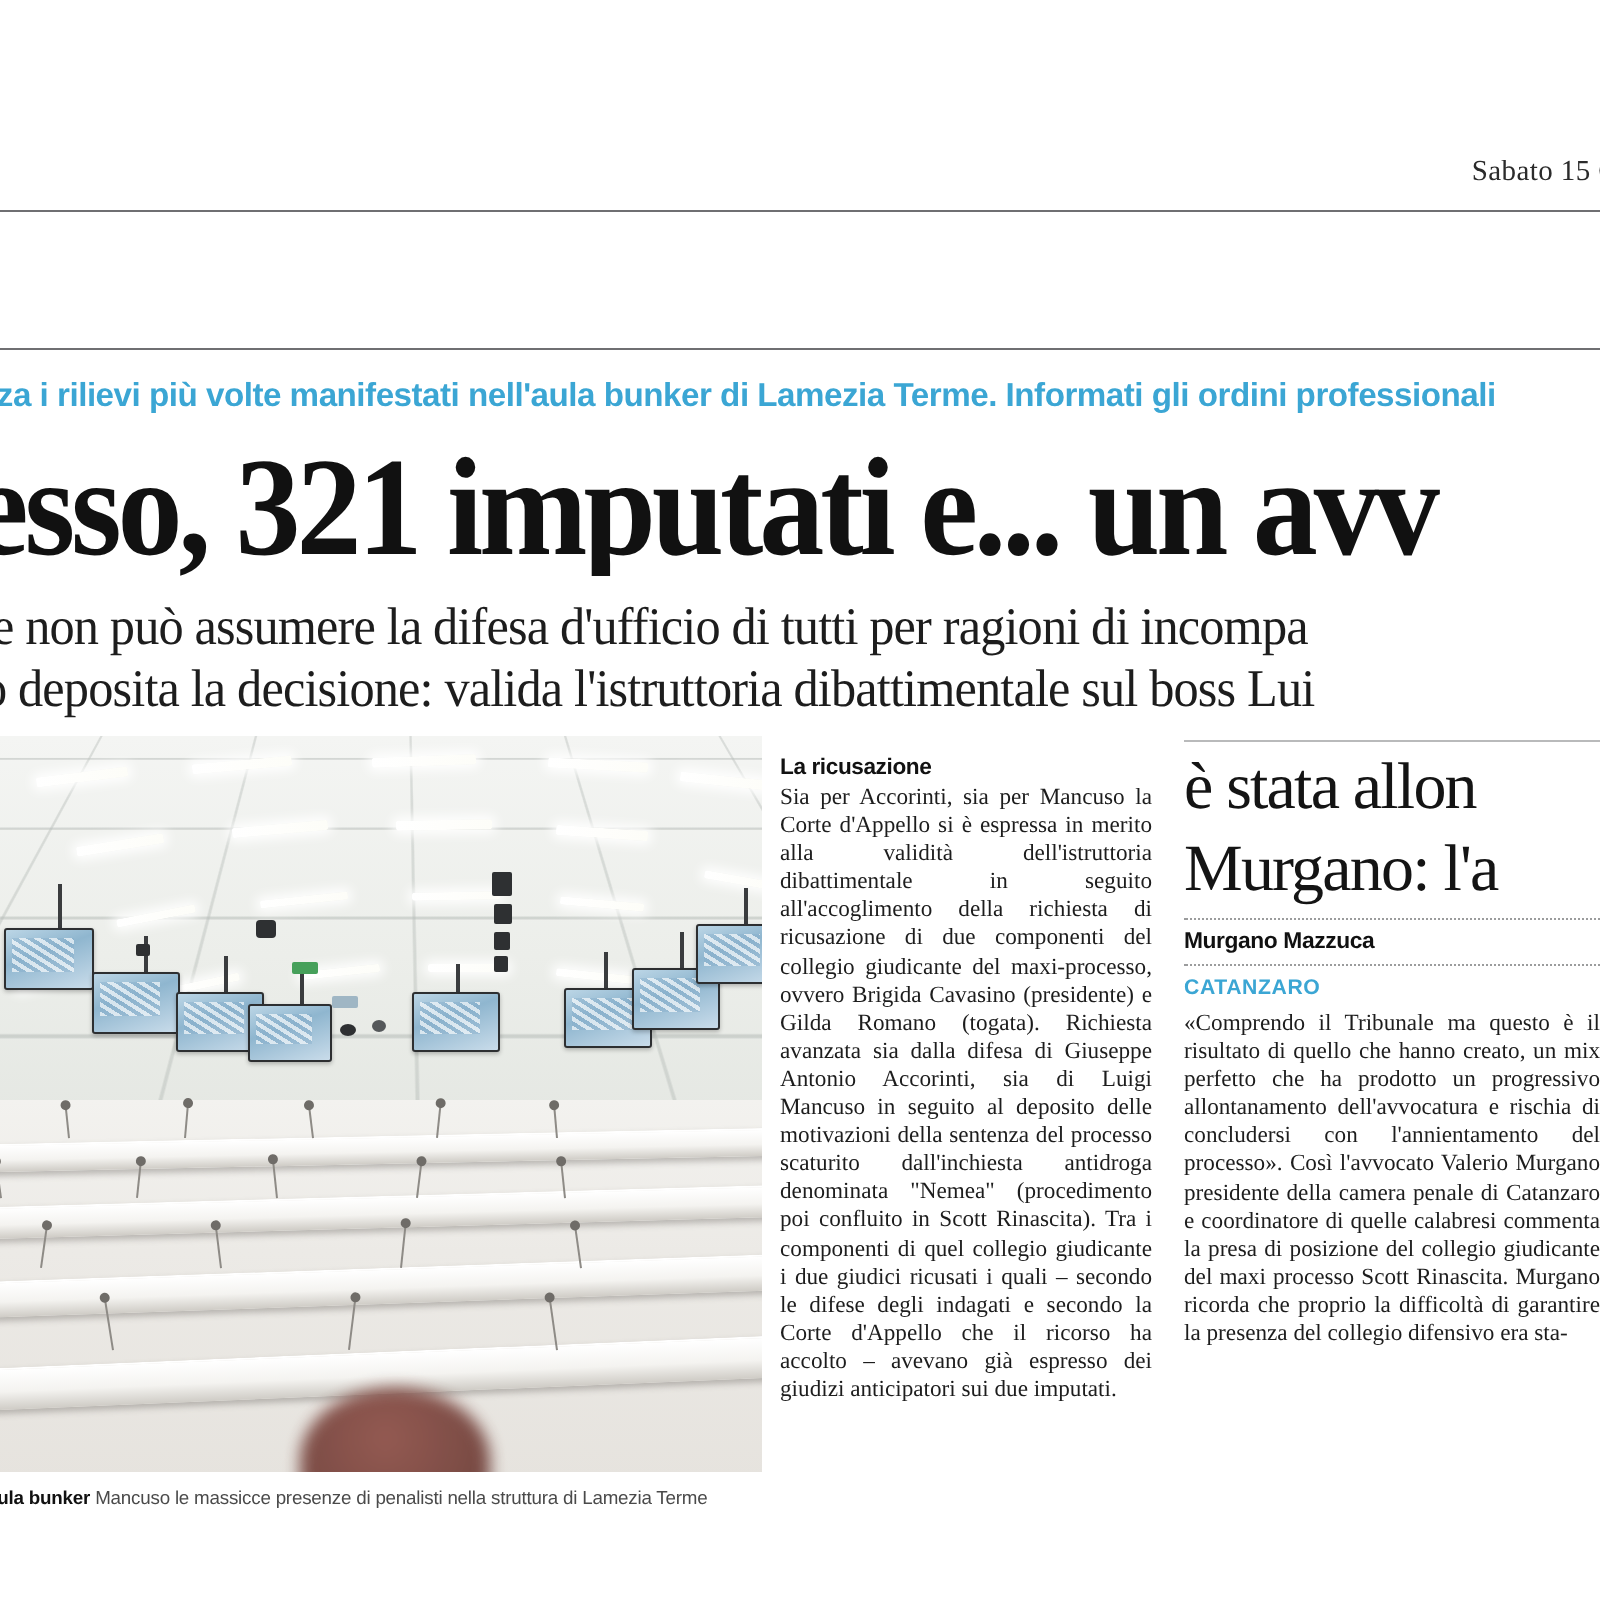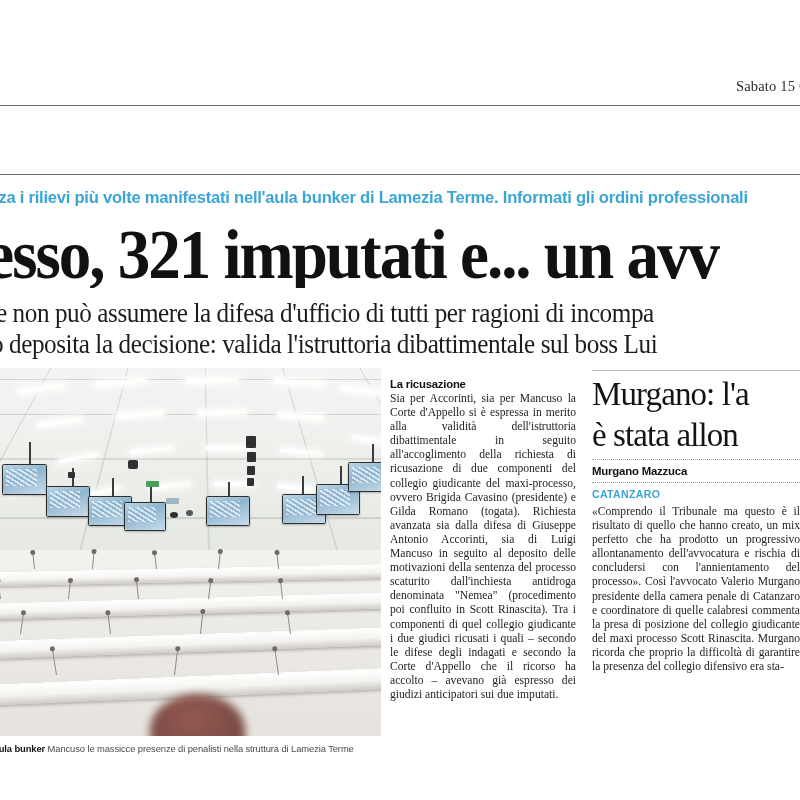--- a/index.html
+++ b/index.html
@@ -484,22 +484,22 @@
     </div>
   </div>
 
   <div class="col-text">
     <div class="sect-head">La ricusazione</div>
     <p>Sia per Accorinti, sia per Mancuso la Corte d'Appello si è espressa in merito alla validità dell'istruttoria dibattimentale in seguito all'accoglimento della richiesta di ricusazione di due componenti del collegio giudicante del maxi-processo, ovvero Brigida Cavasino (presidente) e Gilda Romano (togata). Richiesta avanzata sia dalla difesa di Giuseppe Antonio Accorinti, sia di Luigi Mancuso in seguito al deposito delle motivazioni della sentenza del processo scaturito dall'inchiesta antidroga denominata "Nemea" (procedimento poi confluito in Scott Rinascita). Tra i componenti di quel collegio giudicante i due giudici ricusati i quali – secondo le difese degli indagati e secondo la Corte d'Appello che il ricorso ha accolto – avevano già espresso dei giudizi anticipatori sui due imputati.</p>
   </div>
 
   <div class="col-side">
     <div class="rule-thin"></div>
+    <div class="side-headline">è stata allon</div>
     <div class="side-headline">Murgano: l'a</div>
-    <div class="side-headline">è stata allon</div>
     <div class="rule-dot"></div>
     <div class="byline">Murgano Mazzuca</div>
     <div class="rule-dot"></div>
     <div class="dateline">CATANZARO</div>
     <p>«Comprendo il Tribunale ma questo è il risultato di quello che hanno creato, un mix perfetto che ha prodotto un progressivo allontanamento dell'avvocatura e rischia di concludersi con l'annientamento del processo». Così l'avvocato Valerio Murgano presidente della camera penale di Catanzaro e coordinatore di quelle calabresi commenta la presa di posizione del collegio giudicante del maxi processo Scott Rinascita. Murgano ricorda che proprio la difficoltà di garantire la presenza del collegio difensivo era sta-</p>
   </div>
 
 </div>
 
 </body></html>

